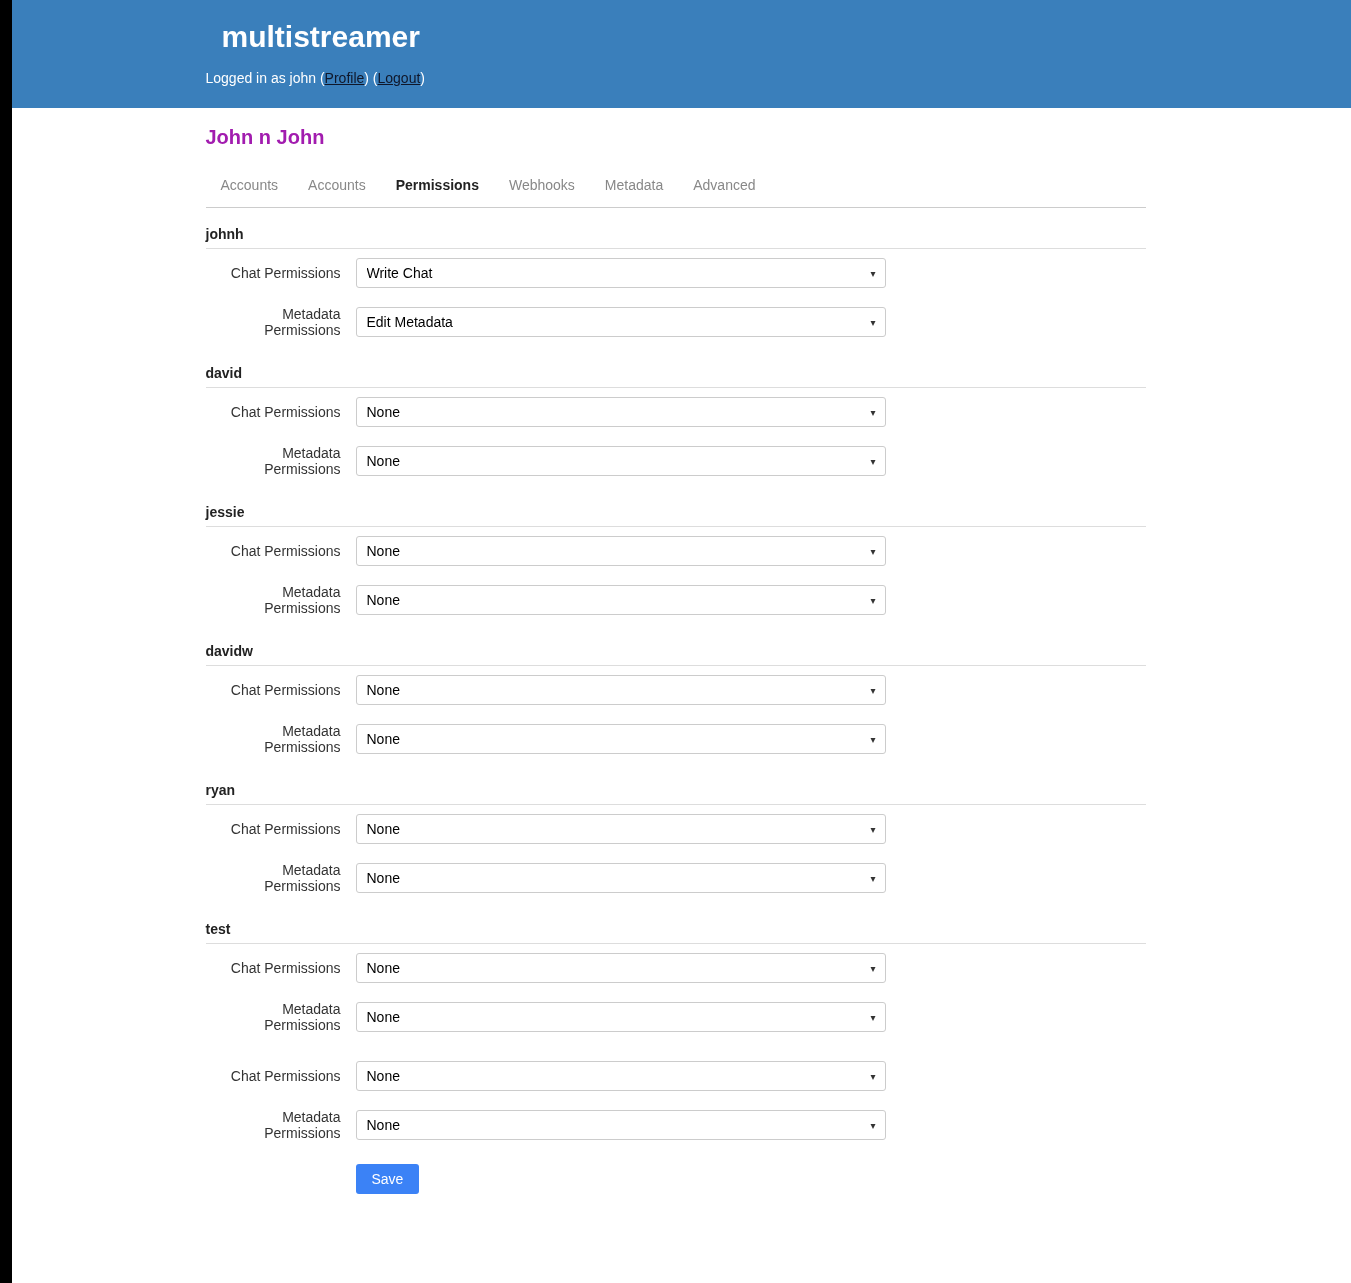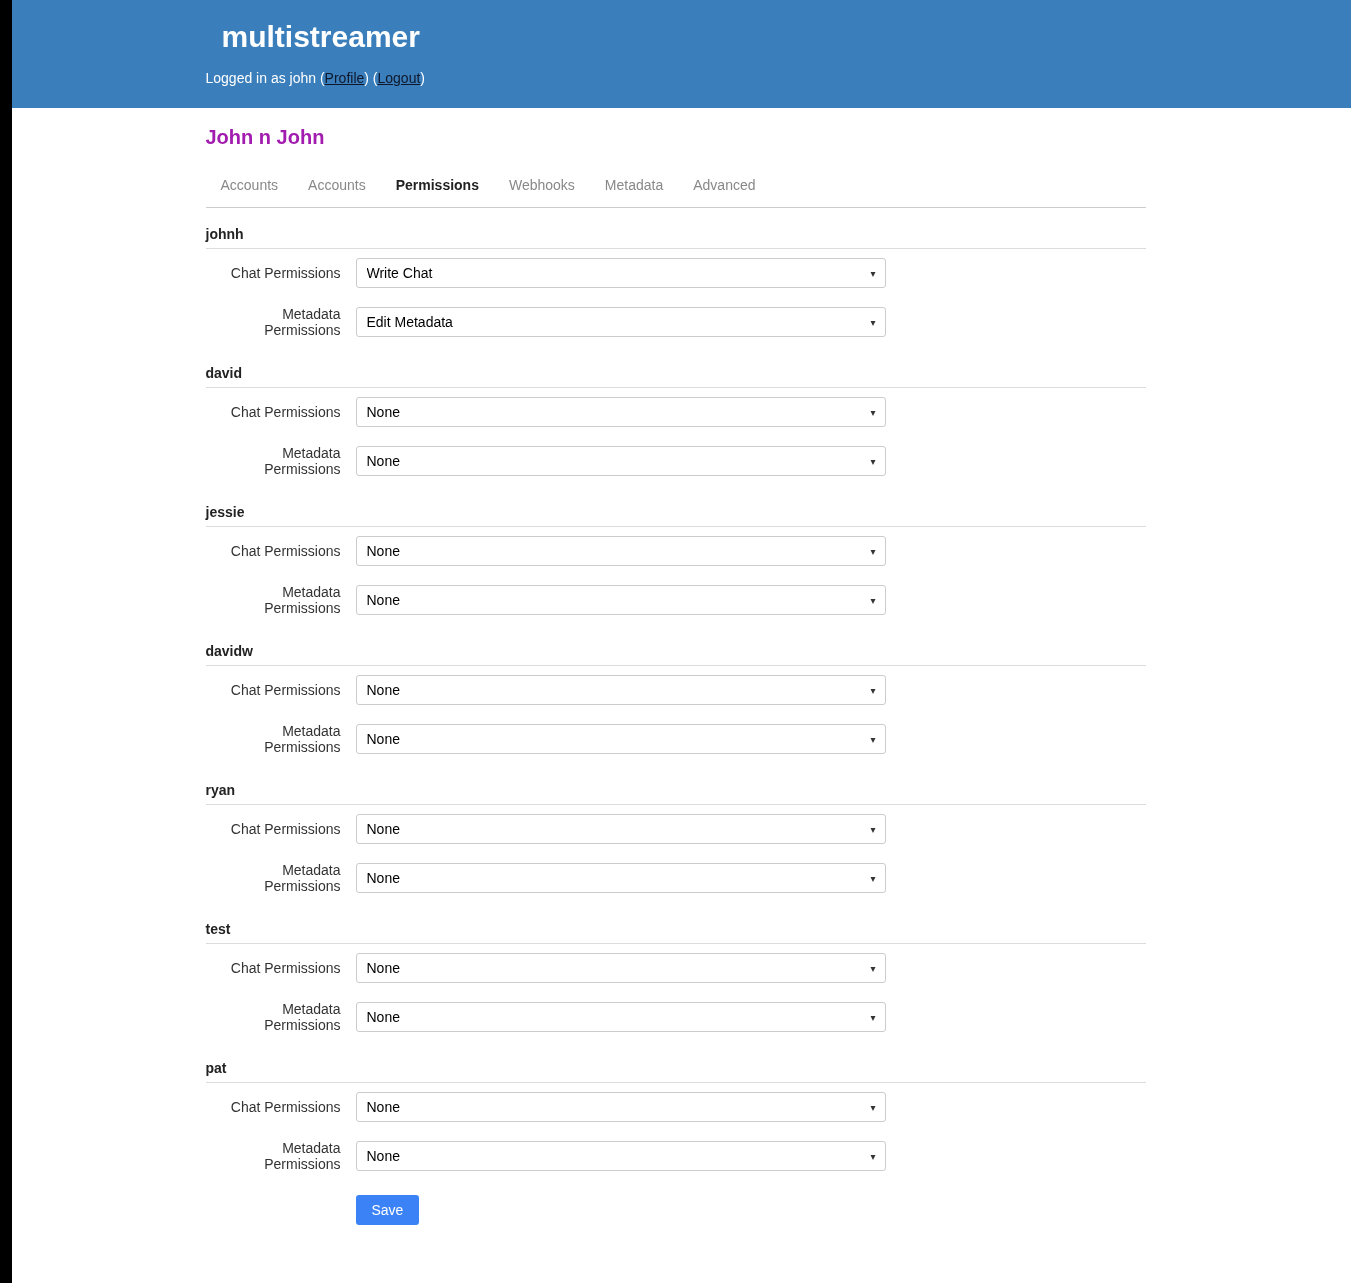--- a/index.html
+++ b/index.html
@@ -229,21 +229,20 @@
         <div class="form-row">
           <div class="form-label">Chat Permissions</div>
           <div class="form-control select-wrap"><select class="select"><option>None</option><option>Read Chat</option><option>Write Chat</option></select></div>
         </div>
         <div class="form-row">
           <div class="form-label">Metadata Permissions</div>
           <div class="form-control select-wrap"><select class="select"><option>None</option><option>View Metadata</option><option>Edit Metadata</option></select></div>
         </div>
       </div>
       <div class="user-block">
-        <div class="user-name">pat</div>
         <div class="form-row">
           <div class="form-label">Chat Permissions</div>
           <div class="form-control select-wrap"><select class="select"><option>None</option><option>Read Chat</option><option>Write Chat</option></select></div>
         </div>
         <div class="form-row">
           <div class="form-label">Metadata Permissions</div>
           <div class="form-control select-wrap"><select class="select"><option>None</option><option>View Metadata</option><option>Edit Metadata</option></select></div>
         </div>
       </div>
     </div>

